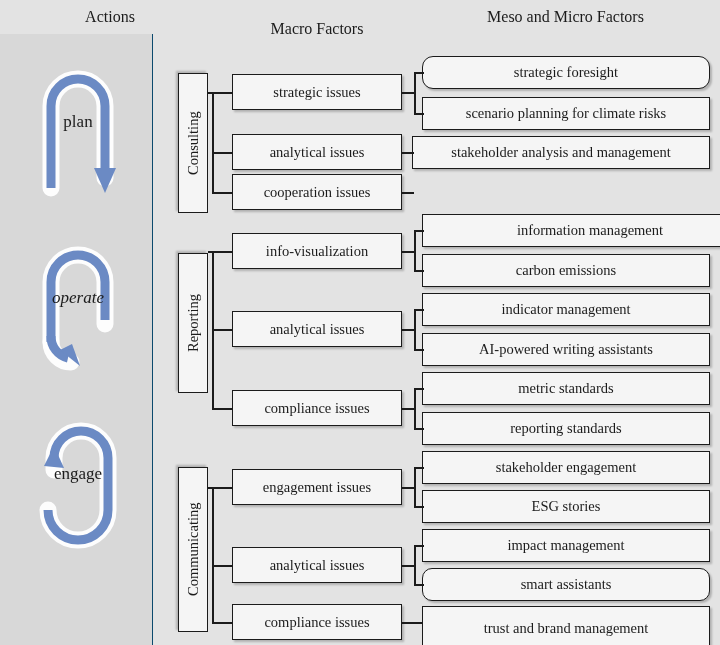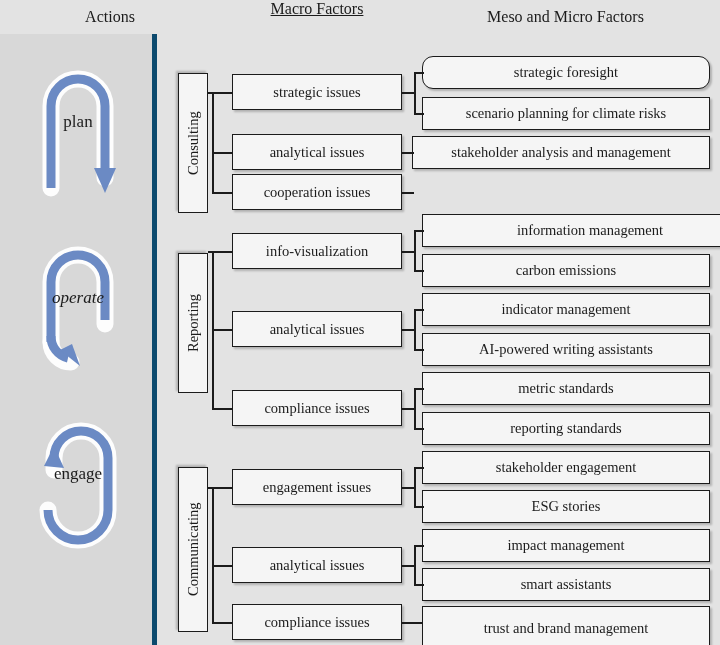--- a/index.html
+++ b/index.html
@@ -22,32 +22,32 @@
 
   
   .col-header {
     position: absolute;
     font-size: 16px;
     color: #1b1b1b;
     text-align: center;
     white-space: nowrap;
   }
   #hdr-actions { left: 40px;  top: 8px;  width: 140px; }
-  #hdr-macro   { left: 232px; top: 0;  width: 170px; text-decoration: underline; }
+  #hdr-macro   { left: 232px; top: 20px;  width: 170px; }
   #hdr-meso    { left: 418px; top: 8px;  width: 295px; }
 
   
   .actions-panel {
     position: absolute;
     left: 0px;
     top: 34px;
     width: 152px;
     height: 611px;
     background: #d8d8d8;
-    border-right: 5px solid #0c4a6e;
+    border-right: 1px solid #0c4a6e;
   }
 
   .action-item {
     position: absolute;
     left: 8px;
     width: 140px;
     height: 155px;
   }
   .action-item .arrow-svg {
     position: absolute;
@@ -189,21 +189,21 @@
 
   <div class="box vbox" style="left:178px; top:467px; width:30px; height:165px;">Communicating</div>
 
   <div class="box" style="left:232px; top:469px; width:170px; height:36px;">engagement issues</div>
   <div class="box" style="left:232px; top:547px; width:170px; height:36px;">analytical issues</div>
   <div class="box" style="left:232px; top:604px; width:170px; height:36px;">compliance issues</div>
 
   <div class="box" style="left:422px; top:451px; width:288px; height:33px;">stakeholder engagement</div>
   <div class="box" style="left:422px; top:490px; width:288px; height:33px;">ESG stories</div>
   <div class="box" style="left:422px; top:529px; width:288px; height:33px;">impact management</div>
-  <div class="box" style="left:422px; top:568px; width:288px; height:33px;">smart assistants</div>
+  <div class="box" style="left:422px; top:568px; width:288px; height:33px;border-radius:10px;">smart assistants</div>
   <div class="box" style="left:422px; top:606px; width:288px; height:45px;">trust and brand management</div>
 
   <div class="ln v" style="left:212px; top:487px; height:135px;"></div>
   <div class="ln h" style="left:208px; top:487px; width:24px;"></div>
   <div class="ln h" style="left:212px; top:565px; width:20px;"></div>
   <div class="ln h" style="left:212px; top:622px; width:20px;"></div>
 
   <div class="ln h" style="left:402px; top:487px; width:12px;"></div>
   <div class="ln v" style="left:414px; top:467px; height:40px;"></div>
   <div class="ln h" style="left:414px; top:467px; width:10px;"></div>

